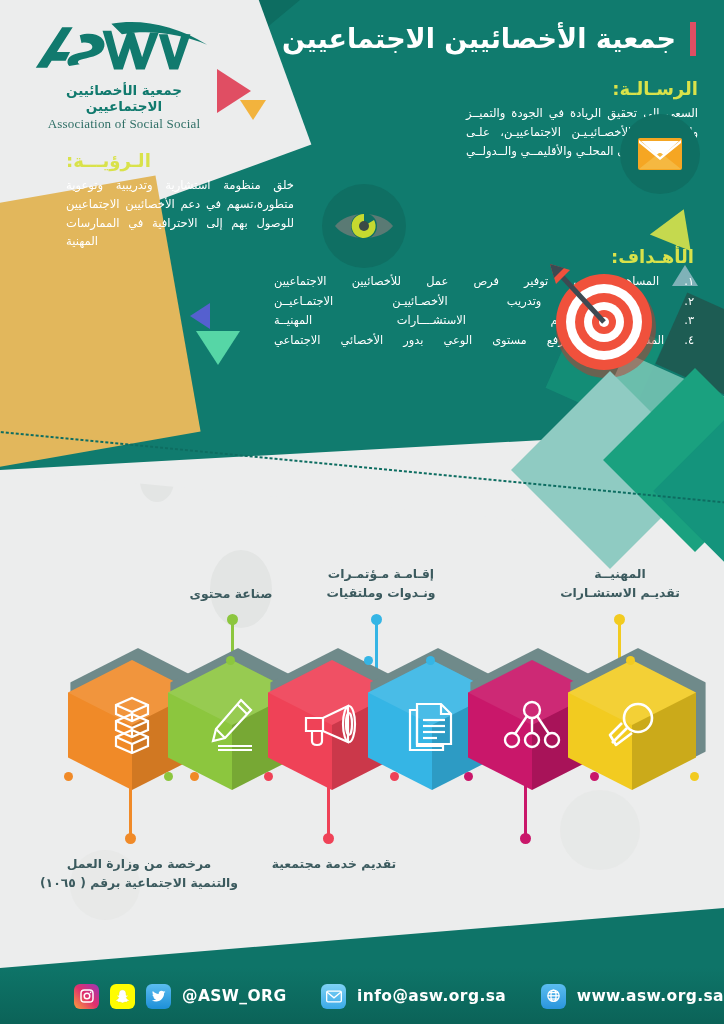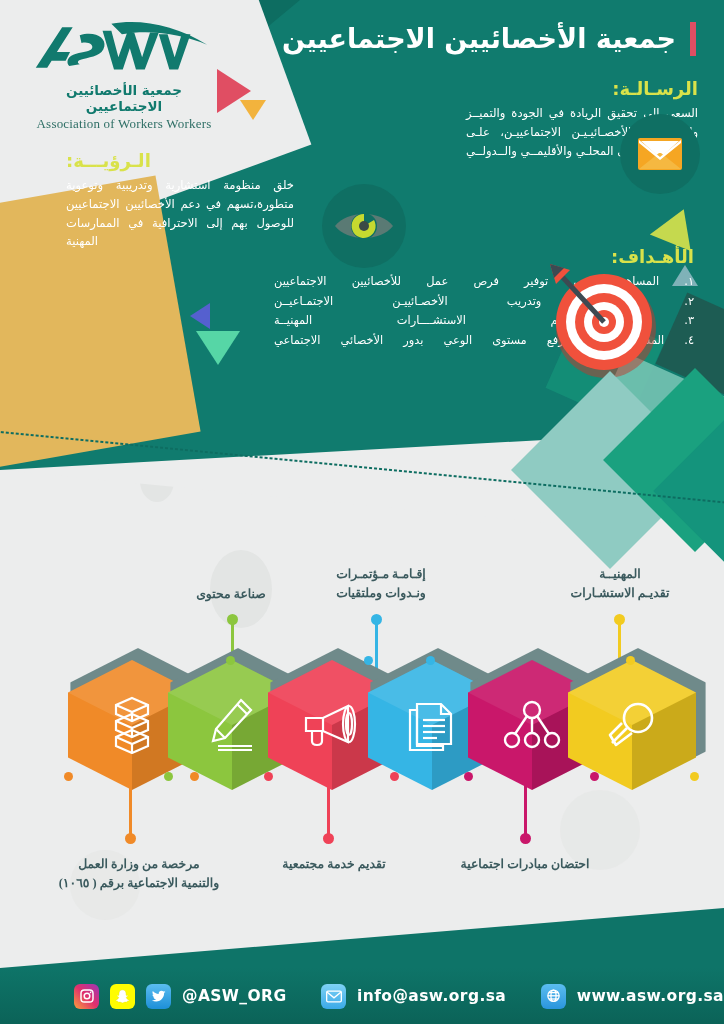--- a/index.html
+++ b/index.html
@@ -166,21 +166,21 @@
   .hex-back{background:#6f8a8a;}
   .hexicon{
     position:absolute;inset:0;display:flex;align-items:center;justify-content:center;
   }
   .nub{position:absolute;width:9px;height:9px;border-radius:50%;}
   .stem{position:absolute;width:3px;}
   .stem-dot{position:absolute;width:11px;height:11px;border-radius:50%;}
 
   .hexlabel{
     position:absolute;direction:rtl;text-align:center;color:#3b5a5e;
-    font-size:12.4px;line-height:1.5;font-weight:600;font-family:Liberation Serif, serif;
+    font-size:12.4px;line-height:1.5;font-weight:600;
   }
 
   
   .footer{
     position:absolute;left:0;bottom:0;width:724px;height:56px;
     background:linear-gradient(180deg,#0e7468 0%,#0b6358 100%);
   }
   .footer-top-wedge{
     position:absolute;left:0;bottom:56px;width:724px;height:60px;
     background:#0e7468;
@@ -219,21 +219,21 @@
     <svg class="logo-mark" viewBox="0 0 220 66">
       <g fill="#117a6e">
         <path d="M10 52 L40 6 L52 6 L34 34 L49 34 L44 44 L28 44 L23 52 Z"></path>
         <path d="M48 50 C44 46 46 38 56 36 C64 34 72 34 74 30 C76 26 70 22 62 24 L60 15 C78 10 90 18 88 28 C86 38 74 40 64 42 C58 43 56 46 60 48 Z"></path>
         <path d="M86 10 L96 10 L104 40 L114 12 L122 12 L131 40 L140 12 L150 12 L134 54 L124 54 L117 30 L109 54 L99 54 Z"></path>
         <path d="M96 2 C130 -4 170 4 205 26 C178 14 140 8 108 14 Z"></path>
         <path d="M150 14 L160 14 L168 40 L176 14 L186 14 L172 54 L162 54 Z"></path>
       </g>
     </svg>
     <div class="logo-ar">جمعية الأخصائيين الاجتماعيين</div>
-    <div class="logo-en">Association of Workers Workers</div>
+    <div class="logo-en">Association of Social Social</div>
   </div>
 
   <div class="main-title">جمعية الأخصائيين الاجتماعيين</div>
 
   <div class="blk" id="mission">
     <h3>الرسـالـة:</h3>
     <p>السعي إلى تحقيق الريادة في الجودة والتميــز والارتقــــاء بالأخصـائيـيـن الاجتماعييـن، علـى المستـوى المحلـي والأقليمــي والــدولــي</p>
   </div>
   <div class="badge-circle" id="mail-badge">
     <svg width="46" height="36" viewBox="0 0 46 36">
@@ -440,23 +440,20 @@
     <div>تقديـم الاستشـارات</div>
   </div>
 
   <div class="hexlabel" style="left:34px;top:855px;width:210px;">
     <div>مرخصة من وزارة العمل</div>
     <div>والتنمية الاجتماعية برقم ( ١٠٦٥)</div>
   </div>
   <div class="hexlabel" style="left:244px;top:855px;width:180px;">
     <div>تقديم  خدمة مجتمعية</div>
   </div>
-  <div class="hexlabel" style="left:430px;top:855px;width:190px;">
-    <div>احتضان مبادرات اجتماعية</div>
-  </div>
 
   <div class="footer-top-wedge"></div>
   <div class="footer">
     <div class="footer-inner">
       <div class="fi" style="background:linear-gradient(45deg,#f9a03c,#e1306c,#9b36b7);">
         <svg width="16" height="16" viewBox="0 0 24 24" fill="none" stroke="#fff" stroke-width="2.2">
           <rect x="3" y="3" width="18" height="18" rx="5"></rect>
             <circle cx="12" cy="12" r="4.2"></circle>
             <circle cx="17.4" cy="6.6" r="1.2" fill="#fff" stroke="none"></circle>
         </svg>

